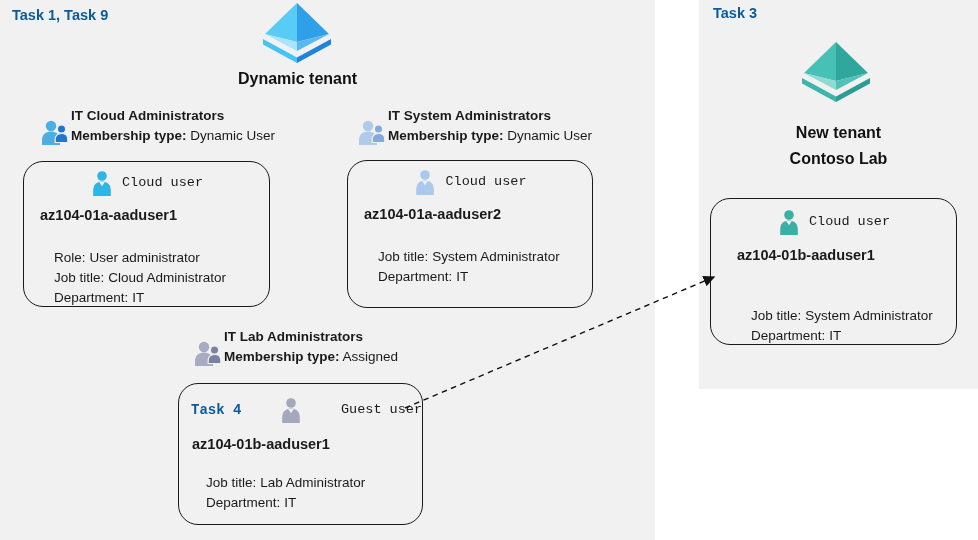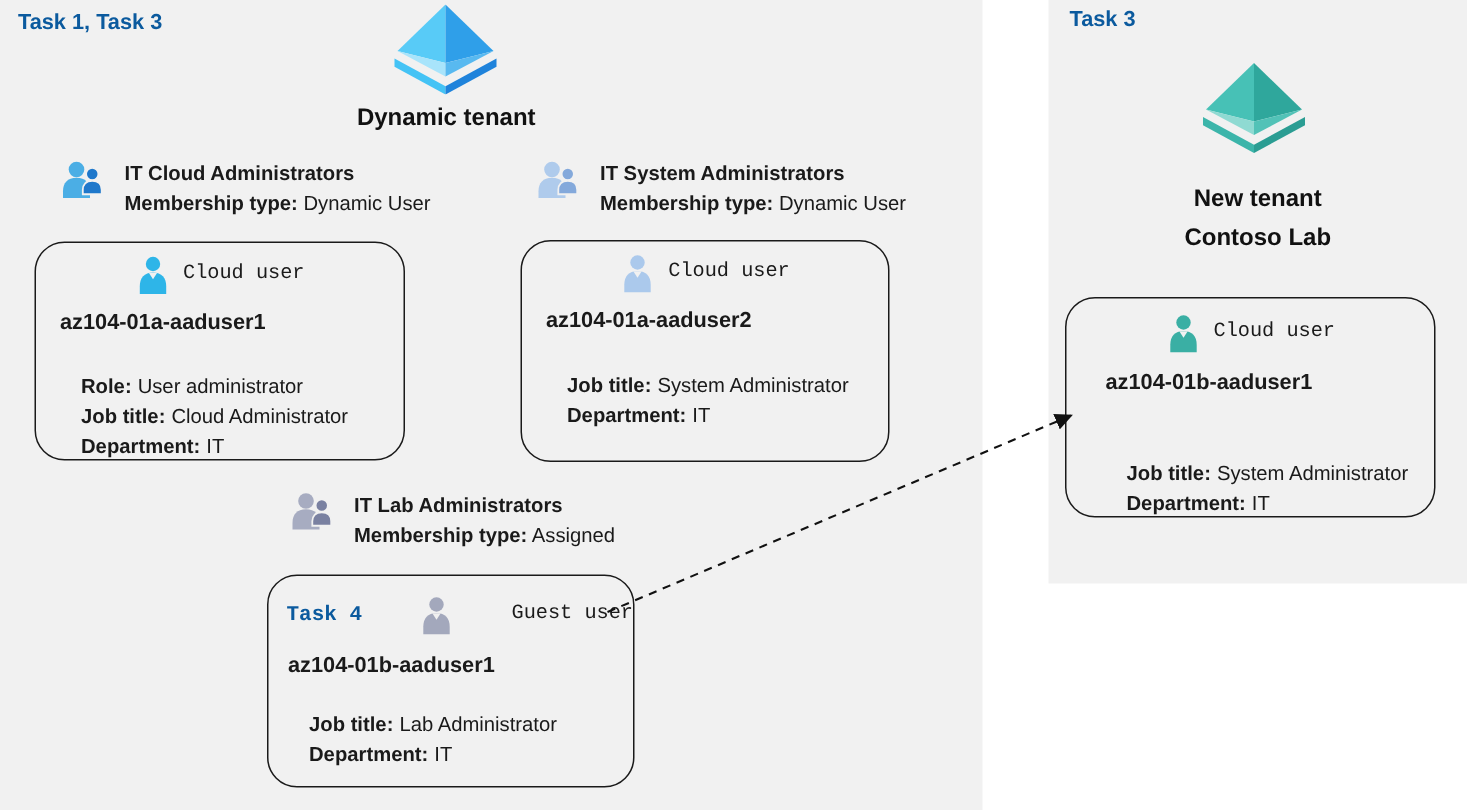--- a/index.html
+++ b/index.html
@@ -19,21 +19,21 @@
   .tenant-icon { position:absolute; }
   .ti-blue { left:257px; top:3px; }
   .ti-teal { left:796px; top:41px; }
 
   .tenant-name { position:absolute; font-weight:bold; font-size:16px; color:#111; text-align:center; }
   .tn-default { left:180px; top:70px; width:235px; }
   .tn-new { left:699px; width:279px; }
   .tn-new.l1 { top:124px; }
   .tn-new.l2 { top:150px; }
 
-  .group { position:absolute; display:flex; align-items:flex-start; gap:13px; }
+  .group { position:absolute; display:flex; align-items:flex-end; gap:1px; }
   .g1 { left:40px; top:106px; }
   .g2 { left:357px; top:106px; }
   .g3 { left:193px; top:327px; }
   .group-text { font-size:13.5px; line-height:20px; }
   .group-title { font-weight:bold; }
   .blab { font-weight:bold; }
 
   .card {
     position:absolute; border:1.5px solid #1a1a1a; border-radius:20px; background:transparent;
   }
@@ -47,33 +47,33 @@
   .c4 .card-header { margin-top:9px; }
   .task4-label { font-size:14px; font-weight:bold; color:#0b5a9e; }
 
   .username { font-weight:bold; font-size:14.5px; margin:11px 0 0 16px; }
   .c3 .username { margin-top:13px; margin-left:13px; }
   .c4 .username { margin-top:12px; margin-left:26px; }
 
   .fields { margin:25px 0 0 16px; font-size:13.5px; line-height:20px; }
   .c3 .fields { margin-top:21px; margin-left:13px; }
   .c4 .fields { margin-top:43px; margin-left:26px; }
-  .flab { font-weight:bold; margin-right:4px;padding-left:14px; }
+  .flab { font-weight:normal; margin-right:4px;padding-left:14px; }
 
   .arrow-overlay { position:absolute; left:0; top:0; width:978px; height:540px; pointer-events:none; }
 </style>
 </head>
 <body>
 
 <div class="canvas">
 
   <div class="panel panel-left"></div>
   <div class="panel panel-right"></div>
 
-  <div class="task-label t12">Task 1, Task 3</div>
+  <div class="task-label t12">Task 1, Task 9</div>
   <div class="task-label t3">Task 3</div>
 
   <svg class="tenant-icon ti-blue" width="80" height="60" viewBox="0 0 80 60">
     <polygon points="40,0 8,31 40,39" fill="#58CBF7"></polygon>
     <polygon points="40,0 72,31 40,39" fill="#2F9FE9"></polygon>
     <polygon points="8,31 40,48 40,39" fill="#A8E4FB"></polygon>
     <polygon points="72,31 40,48 40,39" fill="#58B9F0"></polygon>
     <polygon points="6,36 40,54.5 40,60 6,41.5" fill="#44C3F5"></polygon>
     <polygon points="74,36 40,54.5 40,60 74,41.5" fill="#1F83DB"></polygon>
   </svg>

